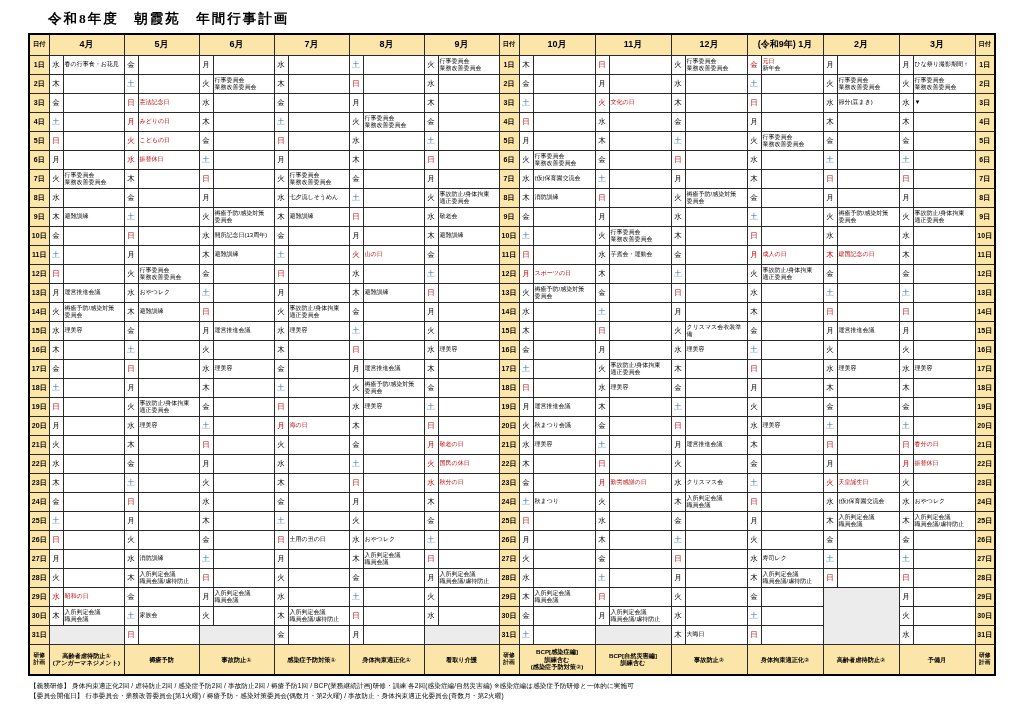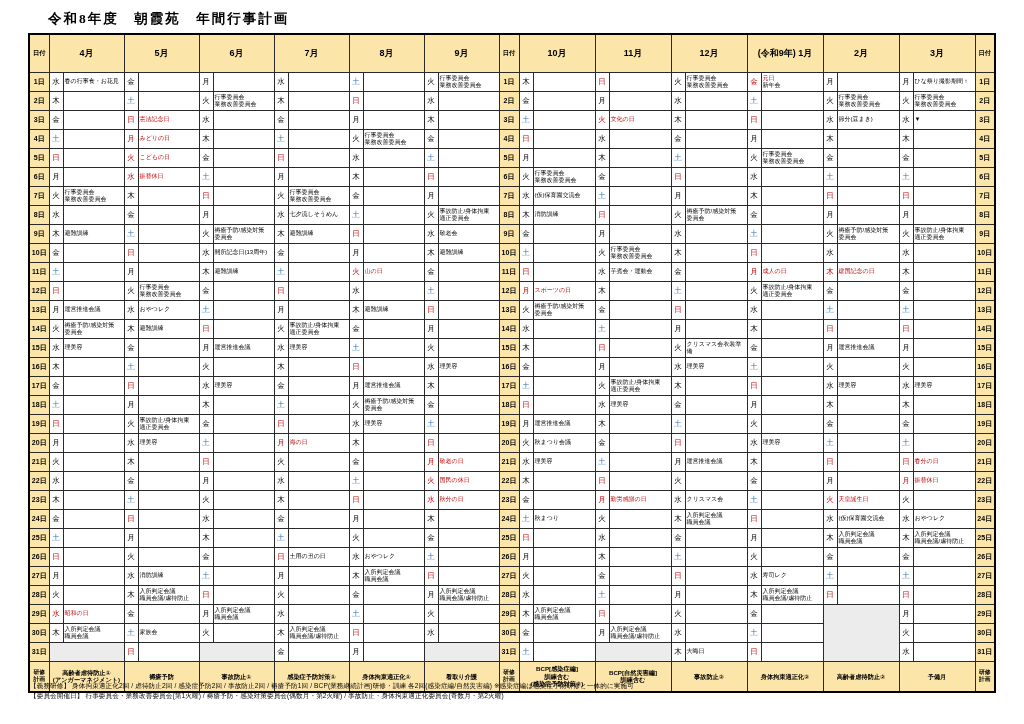--- a/index.html
+++ b/index.html
@@ -5,21 +5,21 @@
   html,body{margin:0;padding:0}
   body{width:1024px;height:724px;background:#fff;position:relative;overflow:hidden;
        font-family:"Liberation Sans","DejaVu Sans",sans-serif;color:#000}
   .title{position:absolute;left:48px;top:10px;margin:0;
          font-family:"Liberation Serif","DejaVu Serif",serif;
          font-size:13.5px;font-weight:bold;letter-spacing:2px;color:#000}
   table.cal{position:absolute;left:28px;top:33px;border-collapse:collapse;table-layout:fixed;
             border:2px solid #000;background:#fff}
   .cal th,.cal td{border:1px solid #2a2a2a;padding:0;vertical-align:middle;
                   box-sizing:border-box;overflow:hidden}
-  .hmon{background:var(--yellow);font-size:9px;font-weight:bold;height:38px;text-align:center}
+  .hmon{background:var(--yellow);font-size:9px;font-weight:bold;height:21px;text-align:center}
   .hdate{background:var(--yellow);font-size:6.3px;font-weight:bold;text-align:center}
   tbody tr{height:19px}
   td.date{background:var(--yellow);font-size:7px;font-weight:bold;text-align:center}
   td.dow{font-size:7.5px;text-align:center}
   td.ev{font-size:6px;line-height:1.12;padding:0 1px;white-space:pre-line;text-align:left}
   td.gray{background:var(--gray)}
   .k{color:#000}
   .r{color:var(--red)}
   .b{color:var(--blue)}
   tr.train{height:31px}

